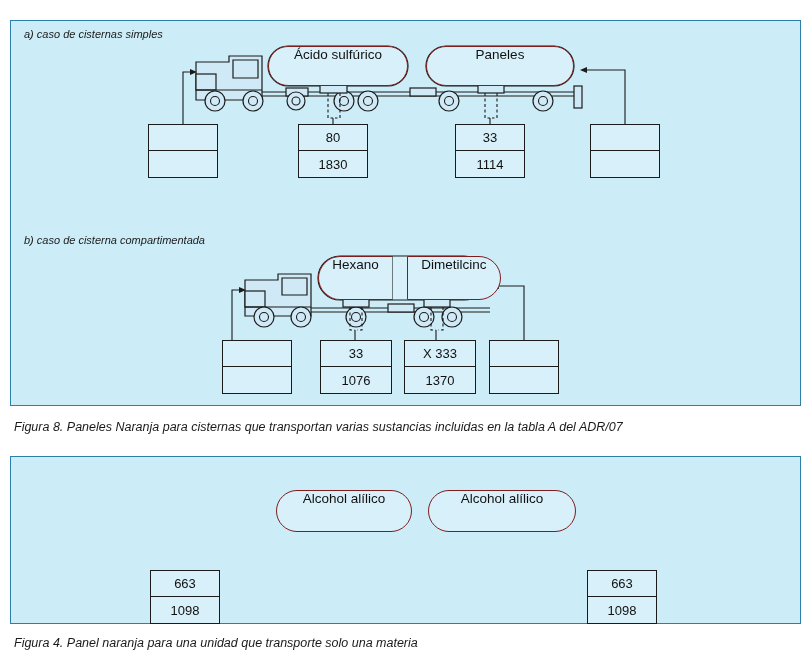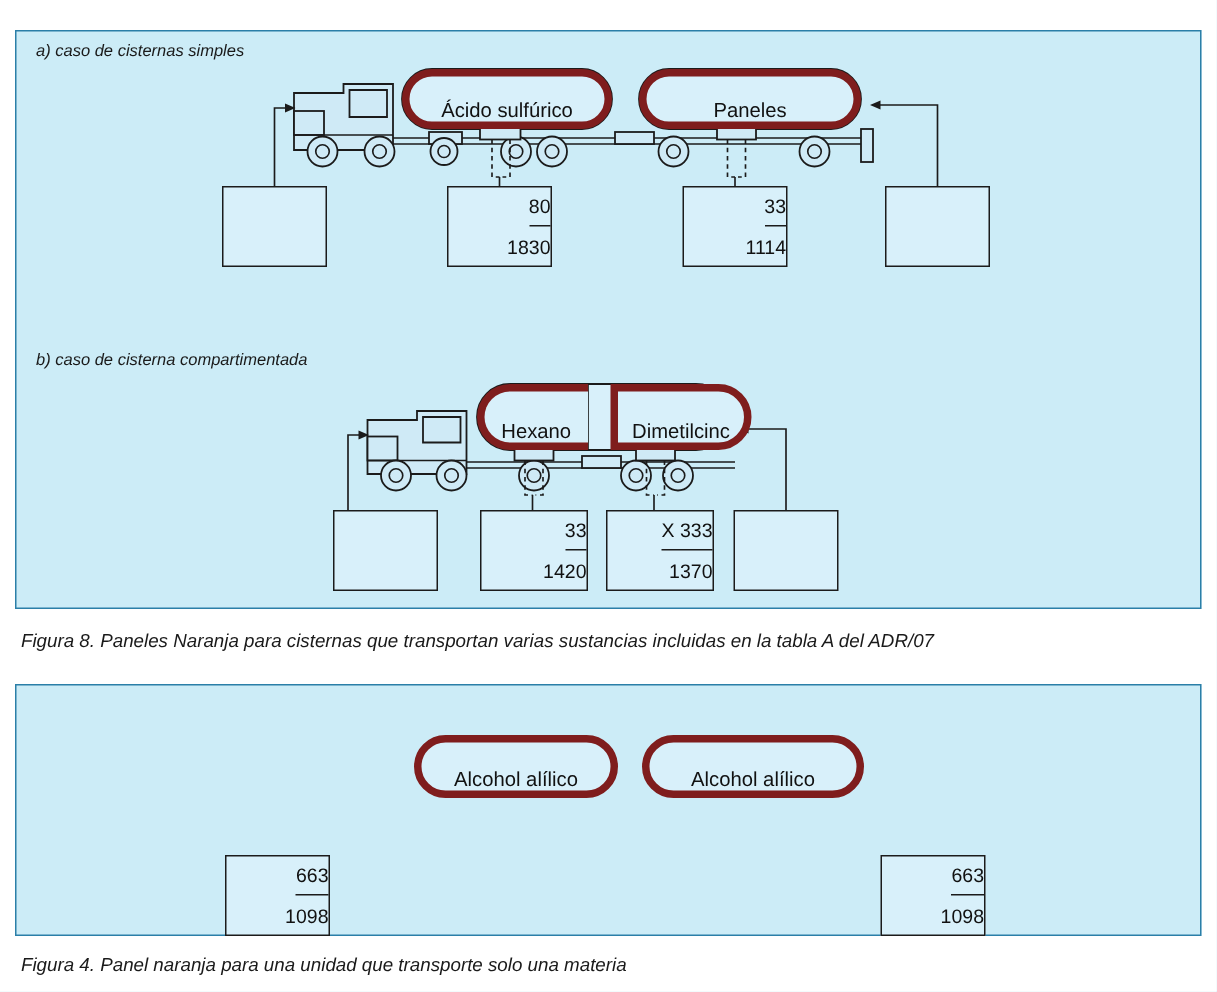--- a/index.html
+++ b/index.html
@@ -51,44 +51,43 @@
   }
 
   
   .plate {
     position: absolute;
     box-sizing: border-box;
     border: 1px solid #1b1b1b;
     background: #d8f0fa;
     display: flex;
     flex-direction: column;
-    align-items: flex-end;
   }
   .plate .row {
     flex: 1 1 50%;
     display: flex;
     align-items: center;
     justify-content: center;
     font-size: 13px;
     color: #111;
     box-sizing: border-box;
   }
   .plate .row.top {
     border-bottom: 1px solid #1b1b1b;
   }
 
   
   .bubble {
     position: absolute;
     box-sizing: border-box;
-    border: 5px solid #7f1d1d;
+    border: 1px solid #7f1d1d;
     background: #d8f0fa;
     border-radius: 24px;
     display: flex;
-    align-items: flex-end;
+    align-items: flex-start;
     justify-content: center;
     font-size: 13.5px;
     color: #111;
     white-space: nowrap;
   }
   .bubble.sq-left {
     border-radius: 24px 0 0 24px;
   }
   .bubble.sq-right {
     border-radius: 0 24px 24px 0;
@@ -324,21 +323,21 @@
 <div class="bubble sq-right" style="left:407px; top:256px; width:94px; height:44px;">
   <span>Dimetilcinc</span>
 </div>
 
 <div class="plate" style="left:222px; top:340px; width:70px; height:54px;">
   <div class="row top"></div>
   <div class="row"></div>
 </div>
 <div class="plate" style="left:320px; top:340px; width:72px; height:54px;">
   <div class="row top">33</div>
-  <div class="row">1420</div>
+  <div class="row">1076</div>
 </div>
 <div class="plate" style="left:404px; top:340px; width:72px; height:54px;">
   <div class="row top">X 333</div>
   <div class="row">1370</div>
 </div>
 <div class="plate" style="left:489px; top:340px; width:70px; height:54px;">
   <div class="row top"></div>
   <div class="row"></div>
 </div>
 

